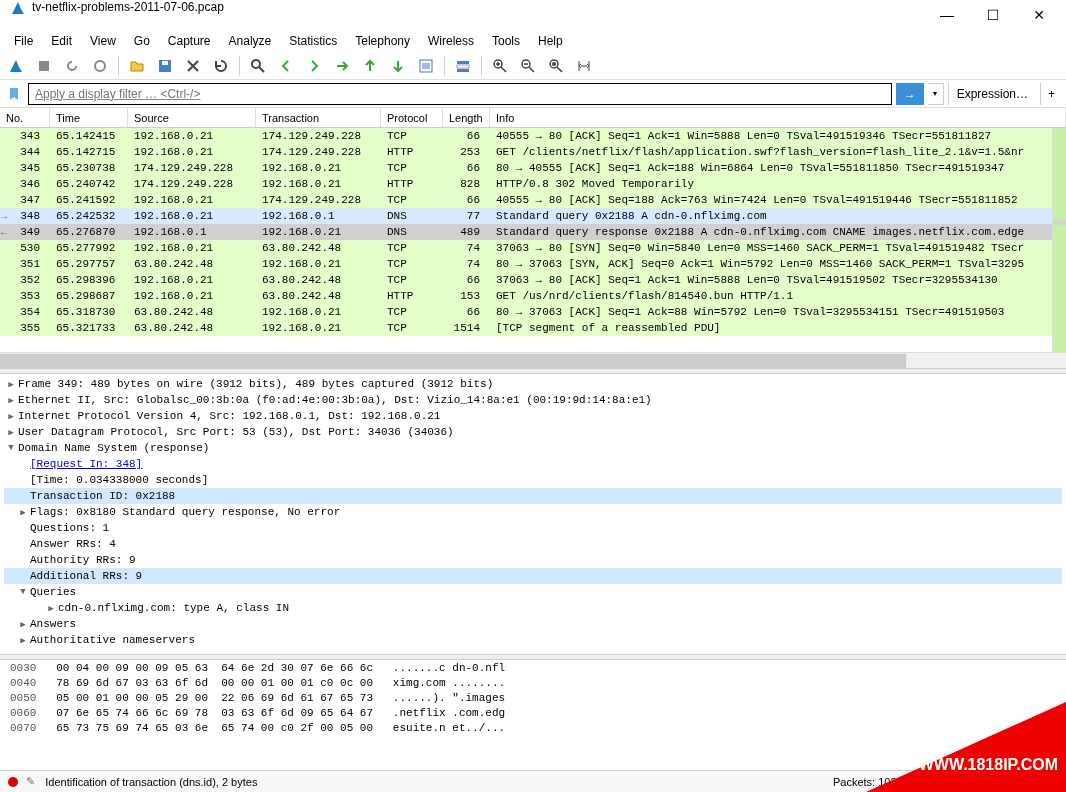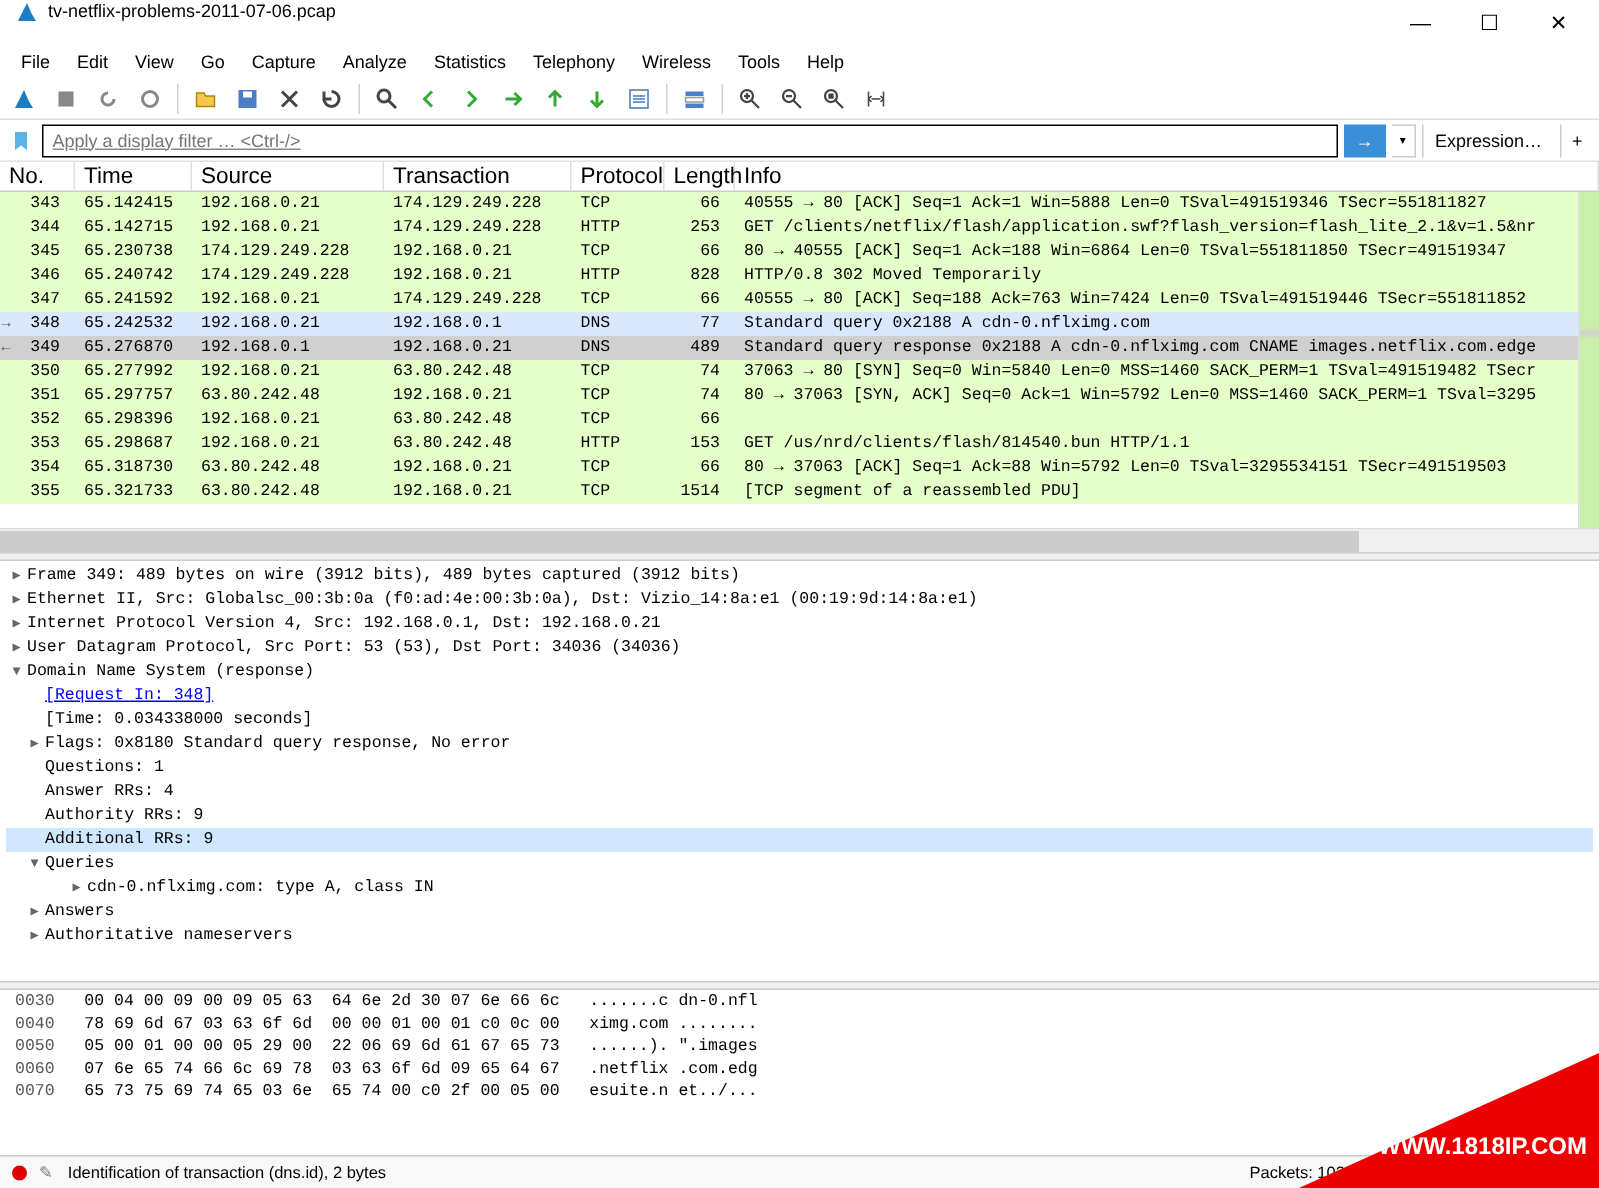--- a/index.html
+++ b/index.html
@@ -14,21 +14,21 @@
 .toolbar { height: 28px; display: flex; align-items: center; padding: 0 4px; gap: 4px; background: #fff; border-bottom: 1px solid #e0e0e0; }
 .toolbar .tb-btn { width: 24px; height: 24px; display: flex; align-items: center; justify-content: center; }
 .toolbar .sep { width: 1px; height: 20px; background: #d0d0d0; margin: 0 2px; }
 .filterbar { height: 28px; display: flex; align-items: center; padding: 2px 4px; gap: 4px; background: #fff; border-bottom: 1px solid #e0e0e0; }
 .filterbar .bm-icon { width: 20px; height: 20px; display: flex; align-items: center; justify-content: center; }
 .filterbar .filter-input { flex: 1; height: 22px; border: 1px solid #000000; padding: 0 6px; font-size: 12px; color: #888; text-decoration: underline; }
 .filterbar .arrow-btn { width: 28px; height: 22px; background: #3b8fd6; color: #fff; display: flex; align-items: center; justify-content: center; }
 .filterbar .dd { width: 16px; height: 22px; border: 1px solid #ccc; border-left: none; display: flex; align-items: center; justify-content: center; font-size: 8px; }
 .filterbar .expr { padding: 0 8px; height: 22px; display: flex; align-items: center; border-left: 1px solid #ccc; }
 .filterbar .plus { width: 22px; height: 22px; display: flex; align-items: center; justify-content: center; border-left: 1px solid #ccc; }
-.packet-header { height: 20px; display: flex; background: #fff; border-bottom: 1px solid #ccc; font-size: 15px; }
+.packet-header { height: 20px; display: flex; background: #fff; border-bottom: 1px solid #ccc; font-size: 11px; }
 .packet-header div { padding: 2px 6px; border-right: 1px solid #e0e0e0; display: flex; align-items: center; }
 .col-no { width: 50px; }
 .col-time { width: 78px; }
 .col-src { width: 128px; }
 .col-dst { width: 125px; }
 .col-proto { width: 62px; }
 .col-len { width: 47px; }
 .col-info { flex: 1; }
 .packet-list { height: 224px; overflow: hidden; position: relative; font-family: Consolas, 'Courier New', monospace; font-size: 11px; }
 .packet-row { height: 16px; display: flex; align-items: center; white-space: nowrap; }
@@ -297,21 +297,21 @@
       <span class="arrow-mark">←</span>
       <span class="pc no">349</span>
       <span class="pc time">65.276870</span>
       <span class="pc src">192.168.0.1</span>
       <span class="pc dst">192.168.0.21</span>
       <span class="pc proto">DNS</span>
       <span class="pc len">489</span>
       <span class="pc info">Standard query response 0x2188 A cdn-0.nflximg.com CNAME images.netflix.com.edge</span>
     </div>
     <div class="packet-row green">
-      <span class="pc no">350</span>
+      <span class="pc no">530</span>
       <span class="pc time">65.277992</span>
       <span class="pc src">192.168.0.21</span>
       <span class="pc dst">63.80.242.48</span>
       <span class="pc proto">TCP</span>
       <span class="pc len">74</span>
       <span class="pc info">37063 → 80 [SYN] Seq=0 Win=5840 Len=0 MSS=1460 SACK_PERM=1 TSval=491519482 TSecr</span>
     </div>
     <div class="packet-row green">
       <span class="pc no">351</span>
       <span class="pc time">65.297757</span>
@@ -321,20 +321,21 @@
       <span class="pc len">74</span>
       <span class="pc info">80 → 37063 [SYN, ACK] Seq=0 Ack=1 Win=5792 Len=0 MSS=1460 SACK_PERM=1 TSval=3295</span>
     </div>
     <div class="packet-row green">
       <span class="pc no">352</span>
       <span class="pc time">65.298396</span>
       <span class="pc src">192.168.0.21</span>
       <span class="pc dst">63.80.242.48</span>
       <span class="pc proto">TCP</span>
       <span class="pc len">66</span>
+      <span class="pc info">37063 → 80 [ACK] Seq=1 Ack=1 Win=5888 Len=0 TSval=491519502 TSecr=3295534130</span>
     </div>
     <div class="packet-row green">
       <span class="pc no">353</span>
       <span class="pc time">65.298687</span>
       <span class="pc src">192.168.0.21</span>
       <span class="pc dst">63.80.242.48</span>
       <span class="pc proto">HTTP</span>
       <span class="pc len">153</span>
       <span class="pc info">GET /us/nrd/clients/flash/814540.bun HTTP/1.1</span>
     </div>
@@ -385,20 +386,23 @@
     </div>
   <div class="line">
       <span class="exp">▼</span>
       <span>Domain Name System (response)</span>
     </div>
   <div class="line indent1">
       <span class="link">[Request In: 348]</span>
     </div>
   <div class="line indent1">
       <span>[Time: 0.034338000 seconds]</span>
+    </div>
+  <div class="line indent1 hl">
+      <span>Transaction ID: 0x2188</span>
     </div>
   <div class="line">
       <span class="exp" style="margin-left:12px">▶</span>
       <span>Flags: 0x8180 Standard query response, No error</span>
     </div>
   <div class="line indent1">
       <span>Questions: 1</span>
     </div>
   <div class="line indent1">
       <span>Answer RRs: 4</span>

